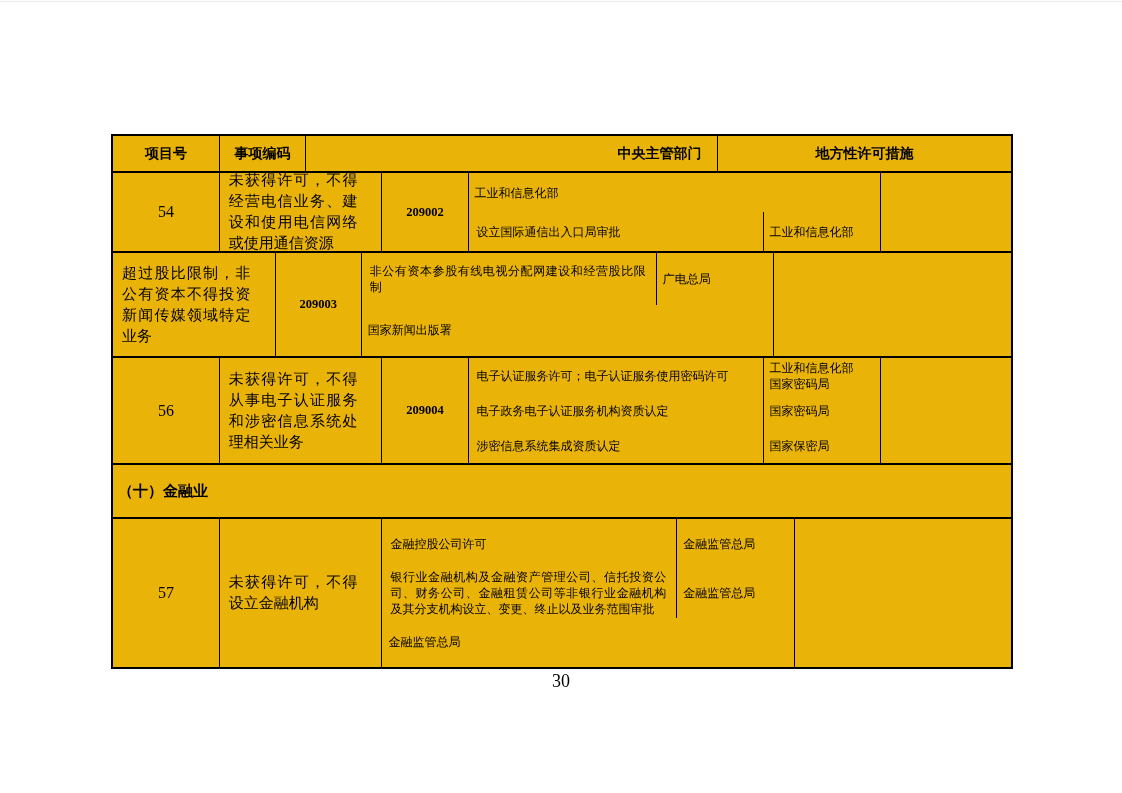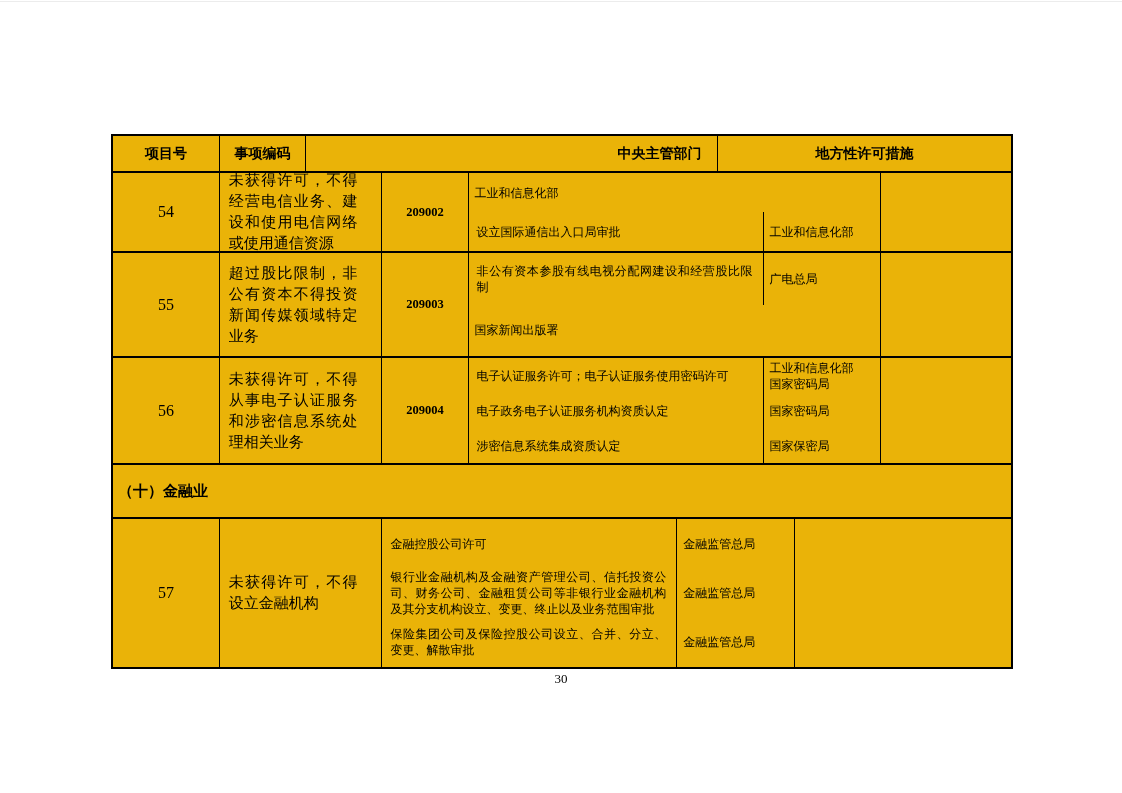--- a/index.html
+++ b/index.html
@@ -123,21 +123,21 @@
     font-weight: bold;
     font-size: 15px;
   }
 
   .page-number {
     position: absolute;
     top: 671px;
     left: 0;
     width: 100%;
     text-align: center;
-    font-size: 13px;
+    font-size: 18px;
   }
 </style>
 </head>
 <body>
 
 <div class="page">
   <div class="top-edge"></div>
 
   <div class="doc-table">
     <div class="trow header-row">
@@ -163,23 +163,20 @@
     <div class="d">工业和信息化部</div>
   </div>
             <div class="pair">
     <div class="m">设立国际通信出入口局审批</div>
     <div class="d">工业和信息化部</div>
   </div>
           </div>
     <div class="cell c6"></div>
   </div>
         <div class="trow item-row" style="height: 105px;">
-    <div class="cell c1 num-cell">
-      <span>55</span>
-    </div>
     <div class="cell c2 item-cell">
       <span>超过股比限制，非公有资本不得投资新闻传媒领域特定业务</span>
     </div>
     <div class="cell c3 code-cell">
       <span>209003</span>
     </div>
     <div class="cell c45">
             <div class="pair">
     <div class="m">非公有资本参股有线电视分配网建设和经营股比限制</div>
     <div class="d">广电总局</div>
@@ -230,21 +227,20 @@
     <div class="cell c45">
             <div class="pair">
     <div class="m">金融控股公司许可</div>
     <div class="d">金融监管总局</div>
   </div>
             <div class="pair">
     <div class="m">银行业金融机构及金融资产管理公司、信托投资公司、财务公司、金融租赁公司等非银行业金融机构及其分支机构设立、变更、终止以及业务范围审批</div>
     <div class="d">金融监管总局</div>
   </div>
             <div class="pair">
-    <div class="m">保险集团公司及保险控股公司设立、合并、分立、变更、解散审批</div>
     <div class="d">金融监管总局</div>
   </div>
           </div>
     <div class="cell c6"></div>
   </div>
       </div>
   </div>
 
   <div class="page-number">30</div>
 </div>

